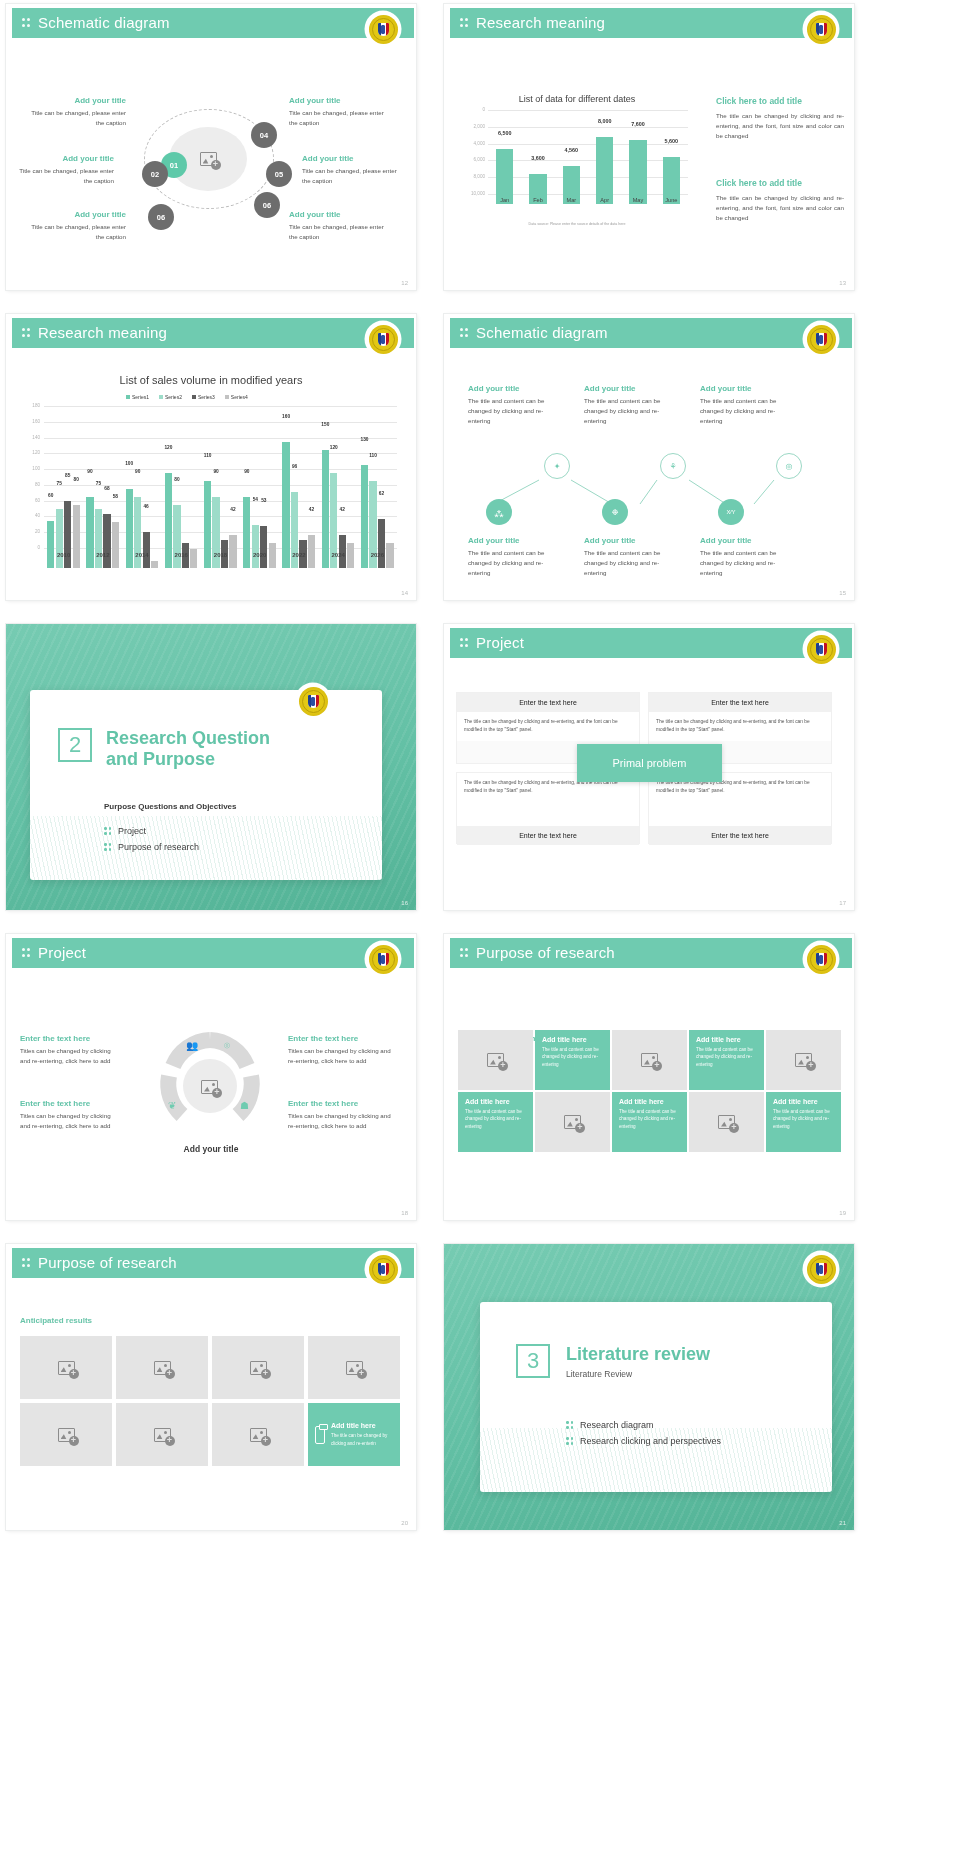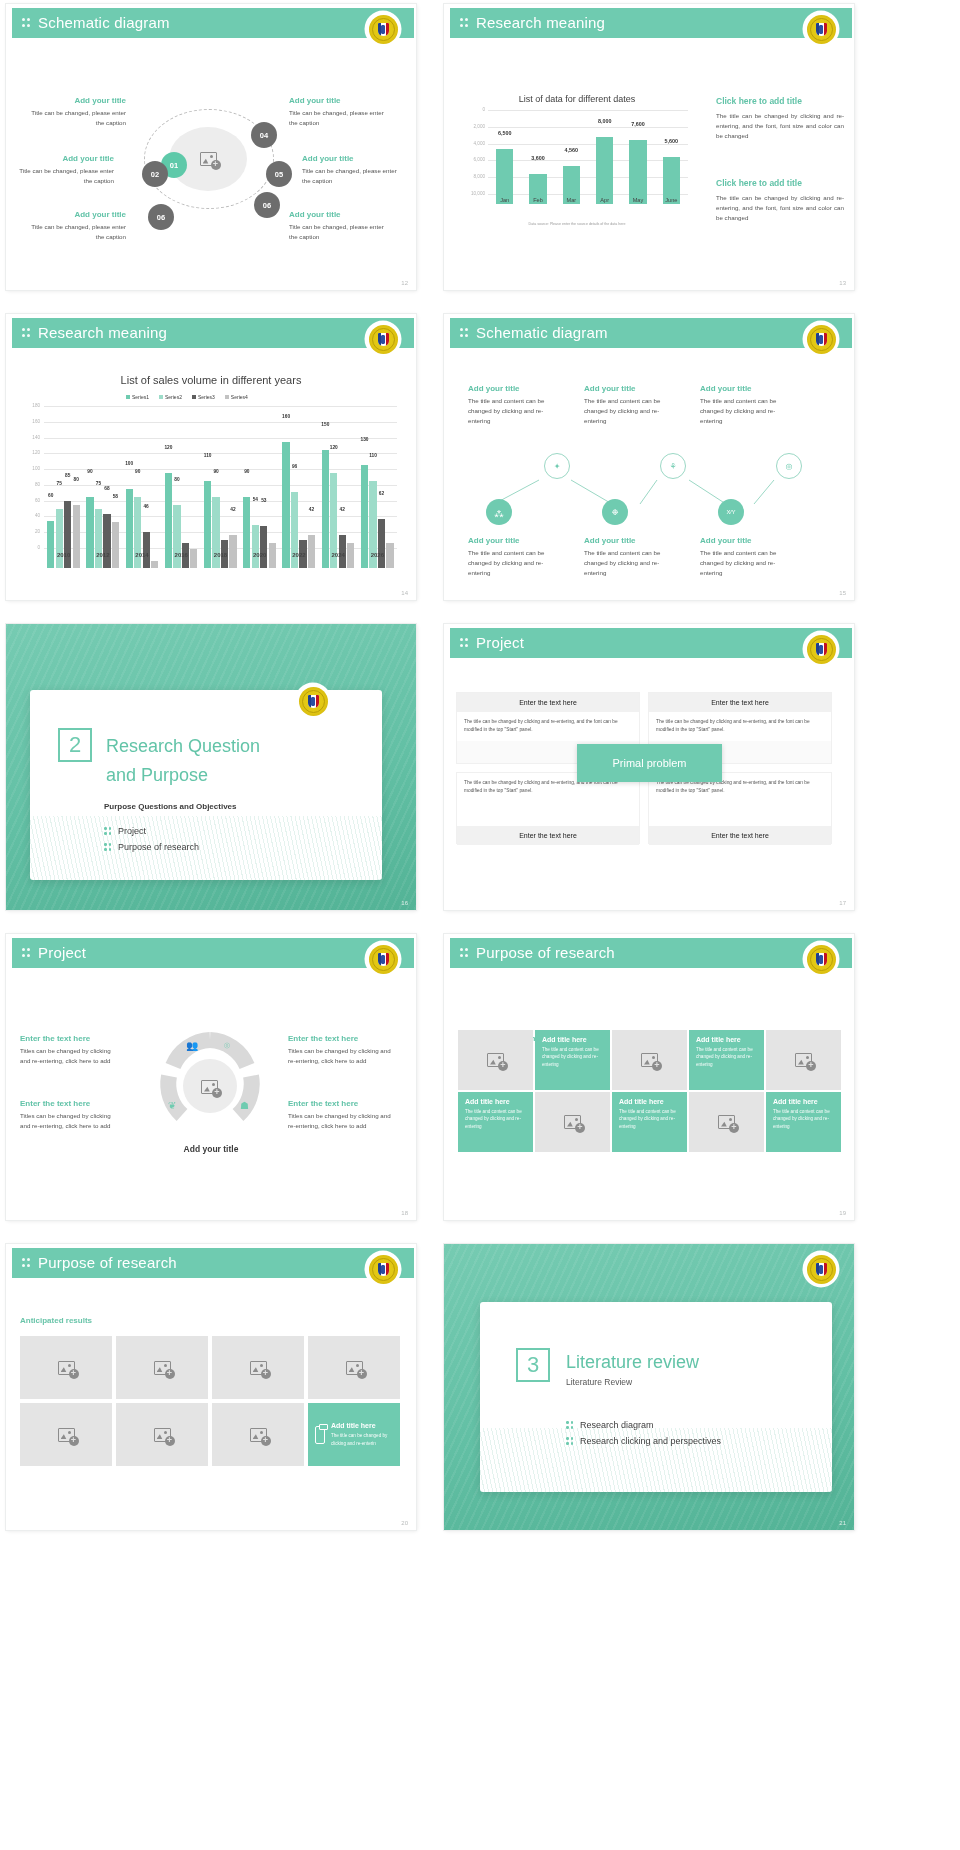--- a/index.html
+++ b/index.html
@@ -76,21 +76,21 @@
   
   .sec { background:linear-gradient(170deg,#76cbb2 0%,#63c0a5 55%,#53b396 100%); }
   .sec .veil { position:absolute; inset:0; opacity:.18;
      background:repeating-linear-gradient(115deg, rgba(255,255,255,.4) 0 2px, transparent 2px 7px); }
   .sec .card { position:absolute; background:#fff; border-radius:3px; box-shadow:0 2px 10px rgba(0,0,0,.12);
                overflow:hidden; }
   .wave { position:absolute; left:0; bottom:0; width:100%; height:64px; opacity:.55;
      background:repeating-linear-gradient(78deg, #cfe9e1 0 1px, transparent 1px 4px); }
   .numbox { width:34px; height:34px; border:2px solid #6fcbb0; color:#6fcbb0; font-size:22px;
             display:flex; align-items:center; justify-content:center; }
-  .bigt { color:#63c4a8; font-size:18px; font-weight:normal; line-height:1.14;margin-top:8px; }
+  .bigt { color:#63c4a8; font-size:18px; font-weight:bold; line-height:1.14; }
   .bull { display:flex; align-items:center; gap:6px; font-size:9px; color:#3d3d3d; margin-top:6px; }
   .bdots { width:8px; height:10px; position:relative; flex:0 0 8px; }
   .bdots i { position:absolute; width:2.6px; height:2.6px; background:#6fcbb0; border-radius:50%; }
   .bdots i:nth-child(1){left:0;top:1px}.bdots i:nth-child(2){left:4.6px;top:1px}
   .bdots i:nth-child(3){left:0;top:6px}.bdots i:nth-child(4){left:4.6px;top:6px}
   
   .tbox { position:absolute; background:#fafafa; border:1px solid #f0f0f0; }
   .tbox .cap { height:19px; background:#f1f1f1; display:flex; align-items:center; justify-content:center;
                font-size:7px; color:#222; }
   .tbox .body { background:#fff; padding:6px 7px; font-size:4.8px; color:#555; line-height:1.75; }
@@ -260,21 +260,21 @@
         </span>
       <h2>Research meaning</h2>
     </div>
     <div class="logo">
       <div class="ring">
           <div class="shield">
             <span></span>
           </div>
         </div>
     </div>
-    <div class="ctitle" style="position:absolute;left:0;top:60px;width:100%;font-size:11px;">List of sales volume in different years</div>
+    <div class="ctitle" style="position:absolute;left:0;top:60px;width:100%;font-size:11px;">List of sales volume in modified years</div>
     <div class="legend" id="lg2" style="left:120px;top:80px;">
         <span><i style="background:#6fcbb0"></i><span>Series1</span></span>
         <span><i style="background:#9ddcc9"></i><span>Series2</span></span>
         <span><i style="background:#5e5e5e"></i><span>Series3</span></span>
         <span><i style="background:#c2c2c2"></i><span>Series4</span></span>
       </div>
     <div id="c2" style="position:absolute;left:12px;top:92px;width:385px;height:180px;">
         <div class="grid" style="left: 26px; top: 142px; width: 353px;"></div>
         <div class="axisY" style="left: 5px; top: 139px;">0</div>
         <div class="grid" style="left: 26px; top: 126.222px; width: 353px;"></div>

